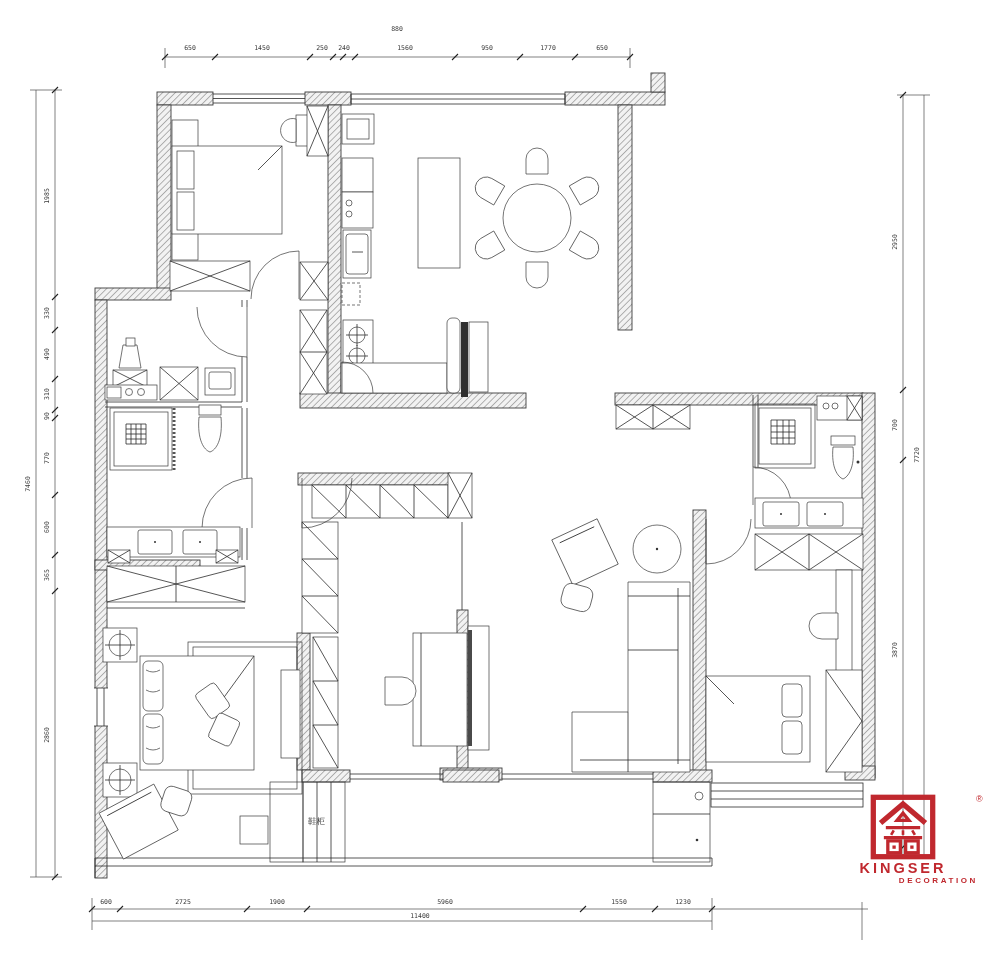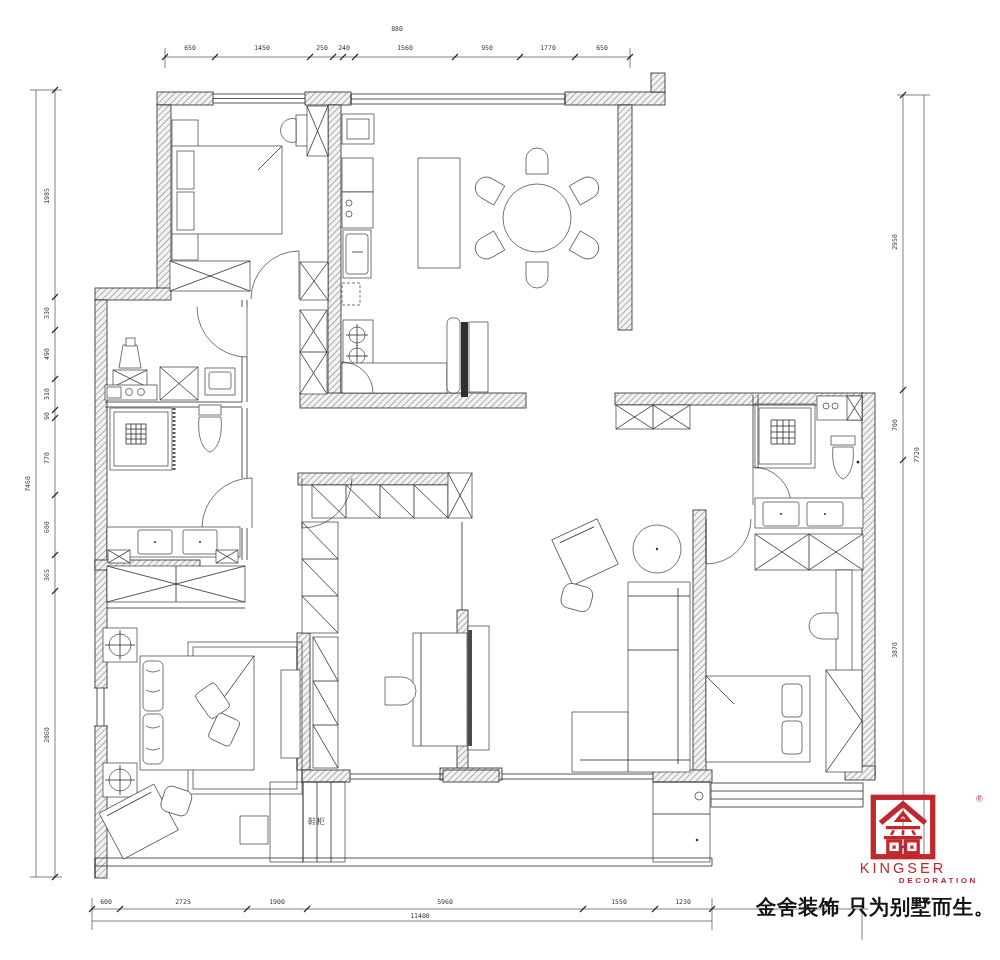--- a/index.html
+++ b/index.html
@@ -9,21 +9,21 @@
   svg text.tiny{font-family:"DejaVu Sans",sans-serif;font-size:8.5px;fill:#444;}
   .lw{stroke:#2b2b2b;stroke-width:.8;fill:none;}
   .furn{stroke:#3a3a3a;stroke-width:.7;fill:#fff;}
   .furnN{stroke:#3a3a3a;stroke-width:.7;fill:none;}
   .wall{fill:url(#hatch);stroke:#3c3c3c;stroke-width:.9;}
   .dimline{stroke:#4a4a4a;stroke-width:.7;}
   .tick{stroke:#222;stroke-width:1.1;}
   .logo{position:absolute;left:828px;top:788px;width:150px;color:var(--brand,#c0282e);text-align:center;}
   .logo-mark{position:relative;width:66px;height:66px;margin:6px auto 2px auto;}
   .logo-reg{position:absolute;left:106px;top:0;font-size:9px;color:var(--brand,#c0282e);}
-  .logo-brand{font-size:14.5px;font-weight:normal;letter-spacing:3px;line-height:13px;}
+  .logo-brand{font-size:14.5px;font-weight:bold;letter-spacing:3px;line-height:13px;}
   .logo-sub{font-size:8px;font-weight:bold;letter-spacing:2.6px;line-height:11px;text-align:right;}
   .slogan{position:absolute;left:756px;top:893px;width:240px;font-family:"DejaVu Serif",serif;
           font-size:20.5px;font-weight:700;color:#141414;letter-spacing:.5px;white-space:nowrap;}
 </style>
 </head>
 <body>
 
 <div class="page">
 <svg width="1000" height="960" viewBox="0 0 1000 960">
   <defs>
@@ -603,14 +603,13 @@
         <rect x="27" y="71" width="19" height="18" fill="none" stroke="currentColor" stroke-width="5"></rect>
         <rect x="54" y="71" width="19" height="18" fill="none" stroke="currentColor" stroke-width="5"></rect>
         <rect x="34" y="78" width="5" height="5" fill="currentColor"></rect>
         <rect x="61" y="78" width="5" height="5" fill="currentColor"></rect>
       </svg>
       <span class="logo-reg">®</span>
     </div>
     <div class="logo-brand">KINGSER</div>
     <div class="logo-sub">DECORATION</div>
   </div>
-  <div class="slogan">金舍装饰 只为别墅而生。</div>
 </div>
 
 </body></html>

